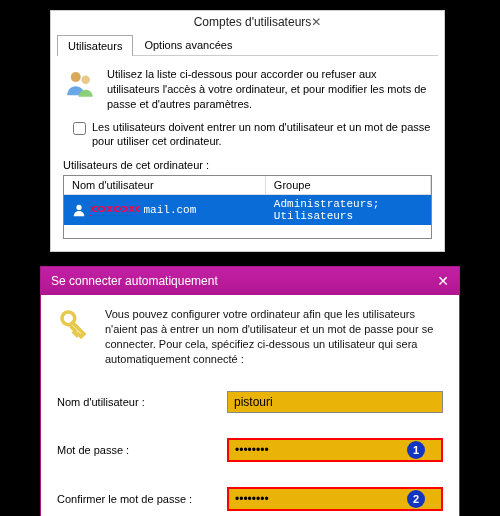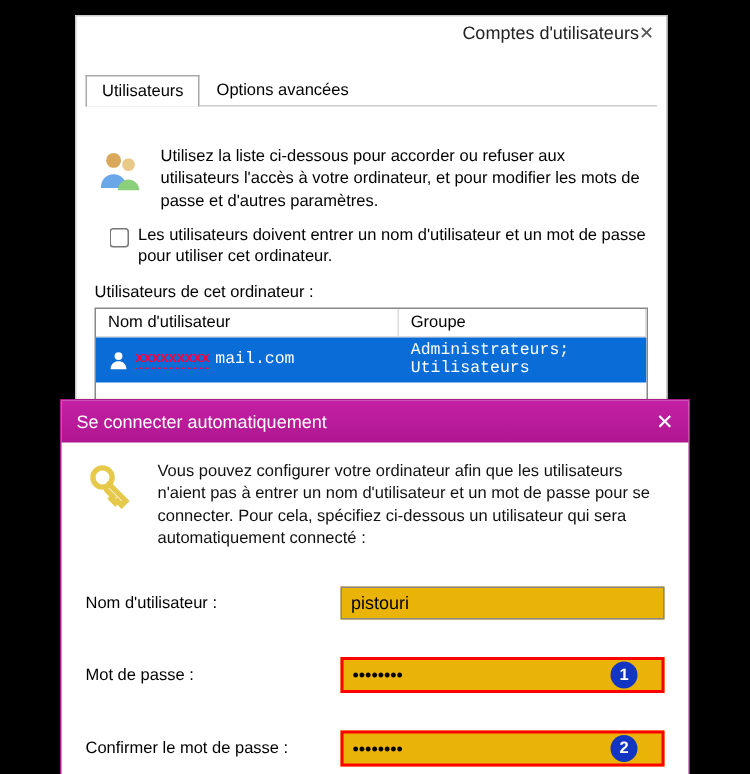--- a/index.html
+++ b/index.html
@@ -16,32 +16,32 @@
   .window {
     position: absolute;
     left: 50px;
     top: 10px;
     width: 395px;
     background: #fff;
     border: 1px solid #ccc;
   }
   .titlebar {
     display: flex;
-    justify-content: flex-end;
+    justify-content: center;
     align-items: center;
     padding: 4px 8px;
     font-size: 12px;
     color: #222;
     margin-left: 20px;
   }
   .titlebar .close { color: #555; font-size: 12px; }
   .tabs {
     display: flex;
     border-bottom: 1px solid #ccc;
-    margin: 16px 6px;
+    margin: 1px 6px;
     align-items: center;
   }
   .tab {
     padding: 4px 10px 4px 10px;
     font-size: 11px;
     border: 1px solid transparent;
     border-bottom: none;
     position: relative;
   }
   .tab.active {
@@ -63,21 +63,21 @@
     gap: 6px;
     margin: 6px 0 10px 10px;
     font-size: 11px;
     line-height: 1.35;
   }
   .checkbox-row input { margin: 2px 0 0 0; }
   .section-label { font-size: 11px; margin: 2px 0 4px 0; }
   .userlist {
     border: 1px solid #888;
     background: #fff;
-    height: 80px;
+    height: 64px;
     overflow: hidden;
   }
   .userlist-header {
     display: flex;
     background: #fff;
     border-bottom: 1px solid #ddd;
   }
   .userlist-header .cell {
     font-size: 11px;
     padding: 3px 8px;

